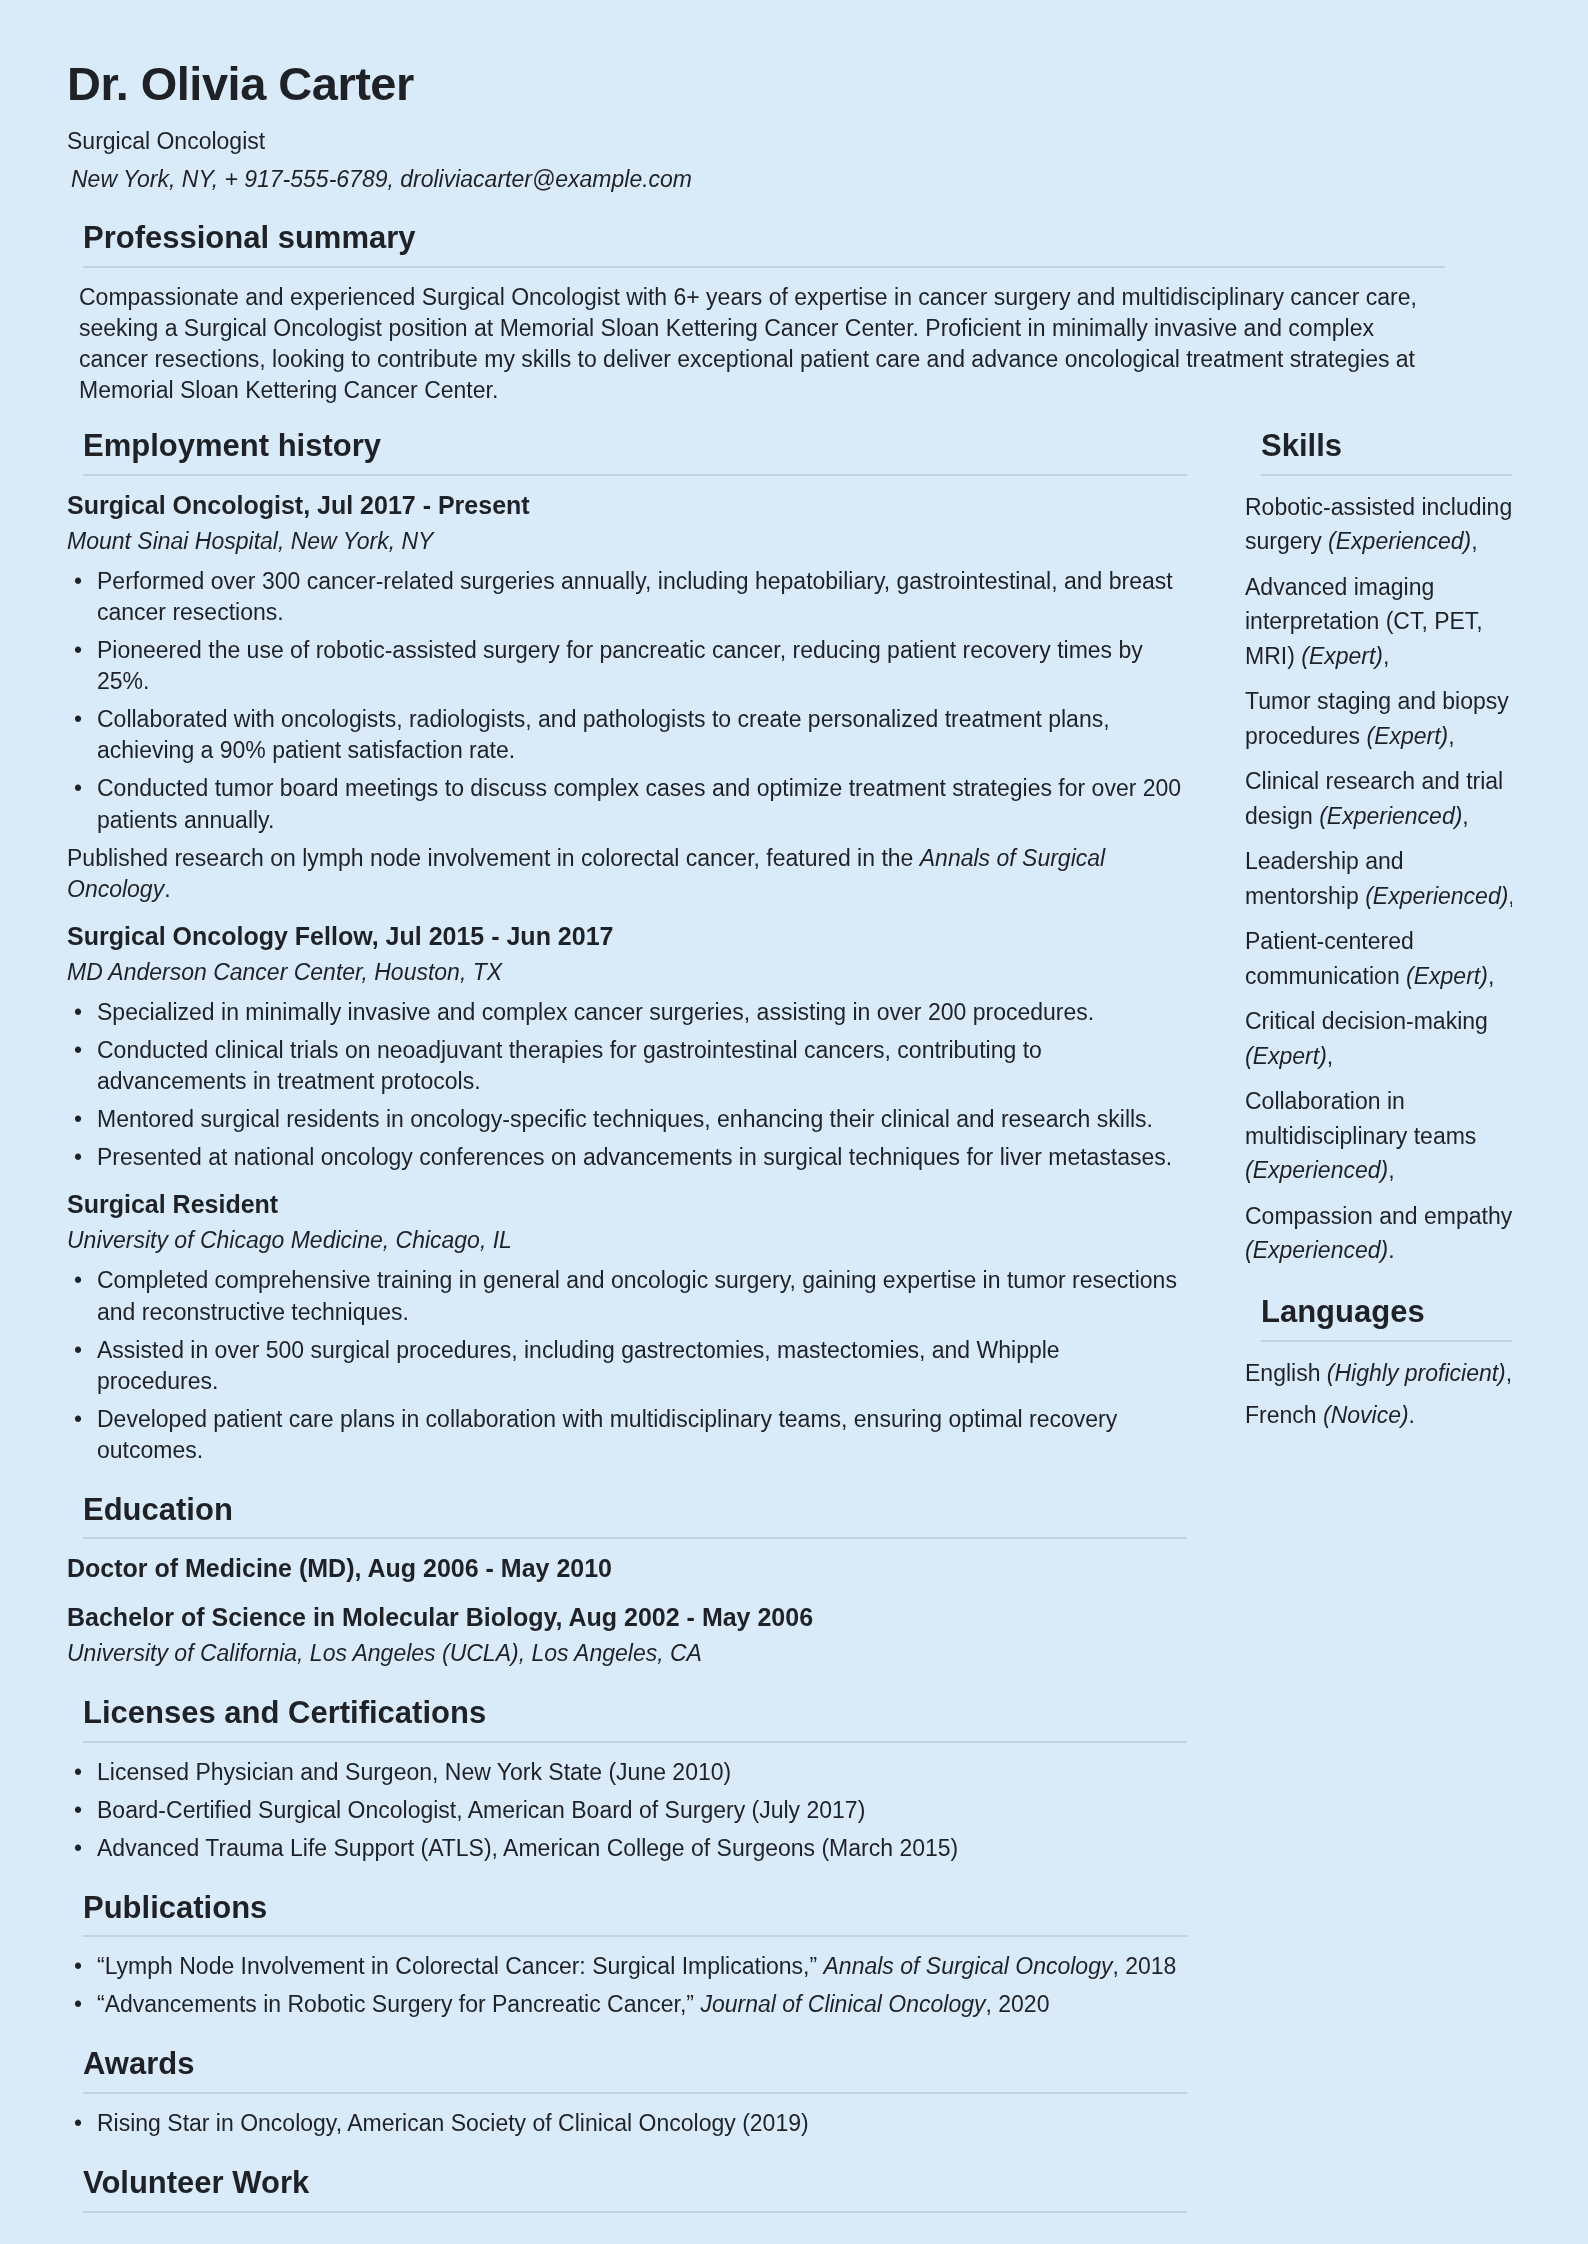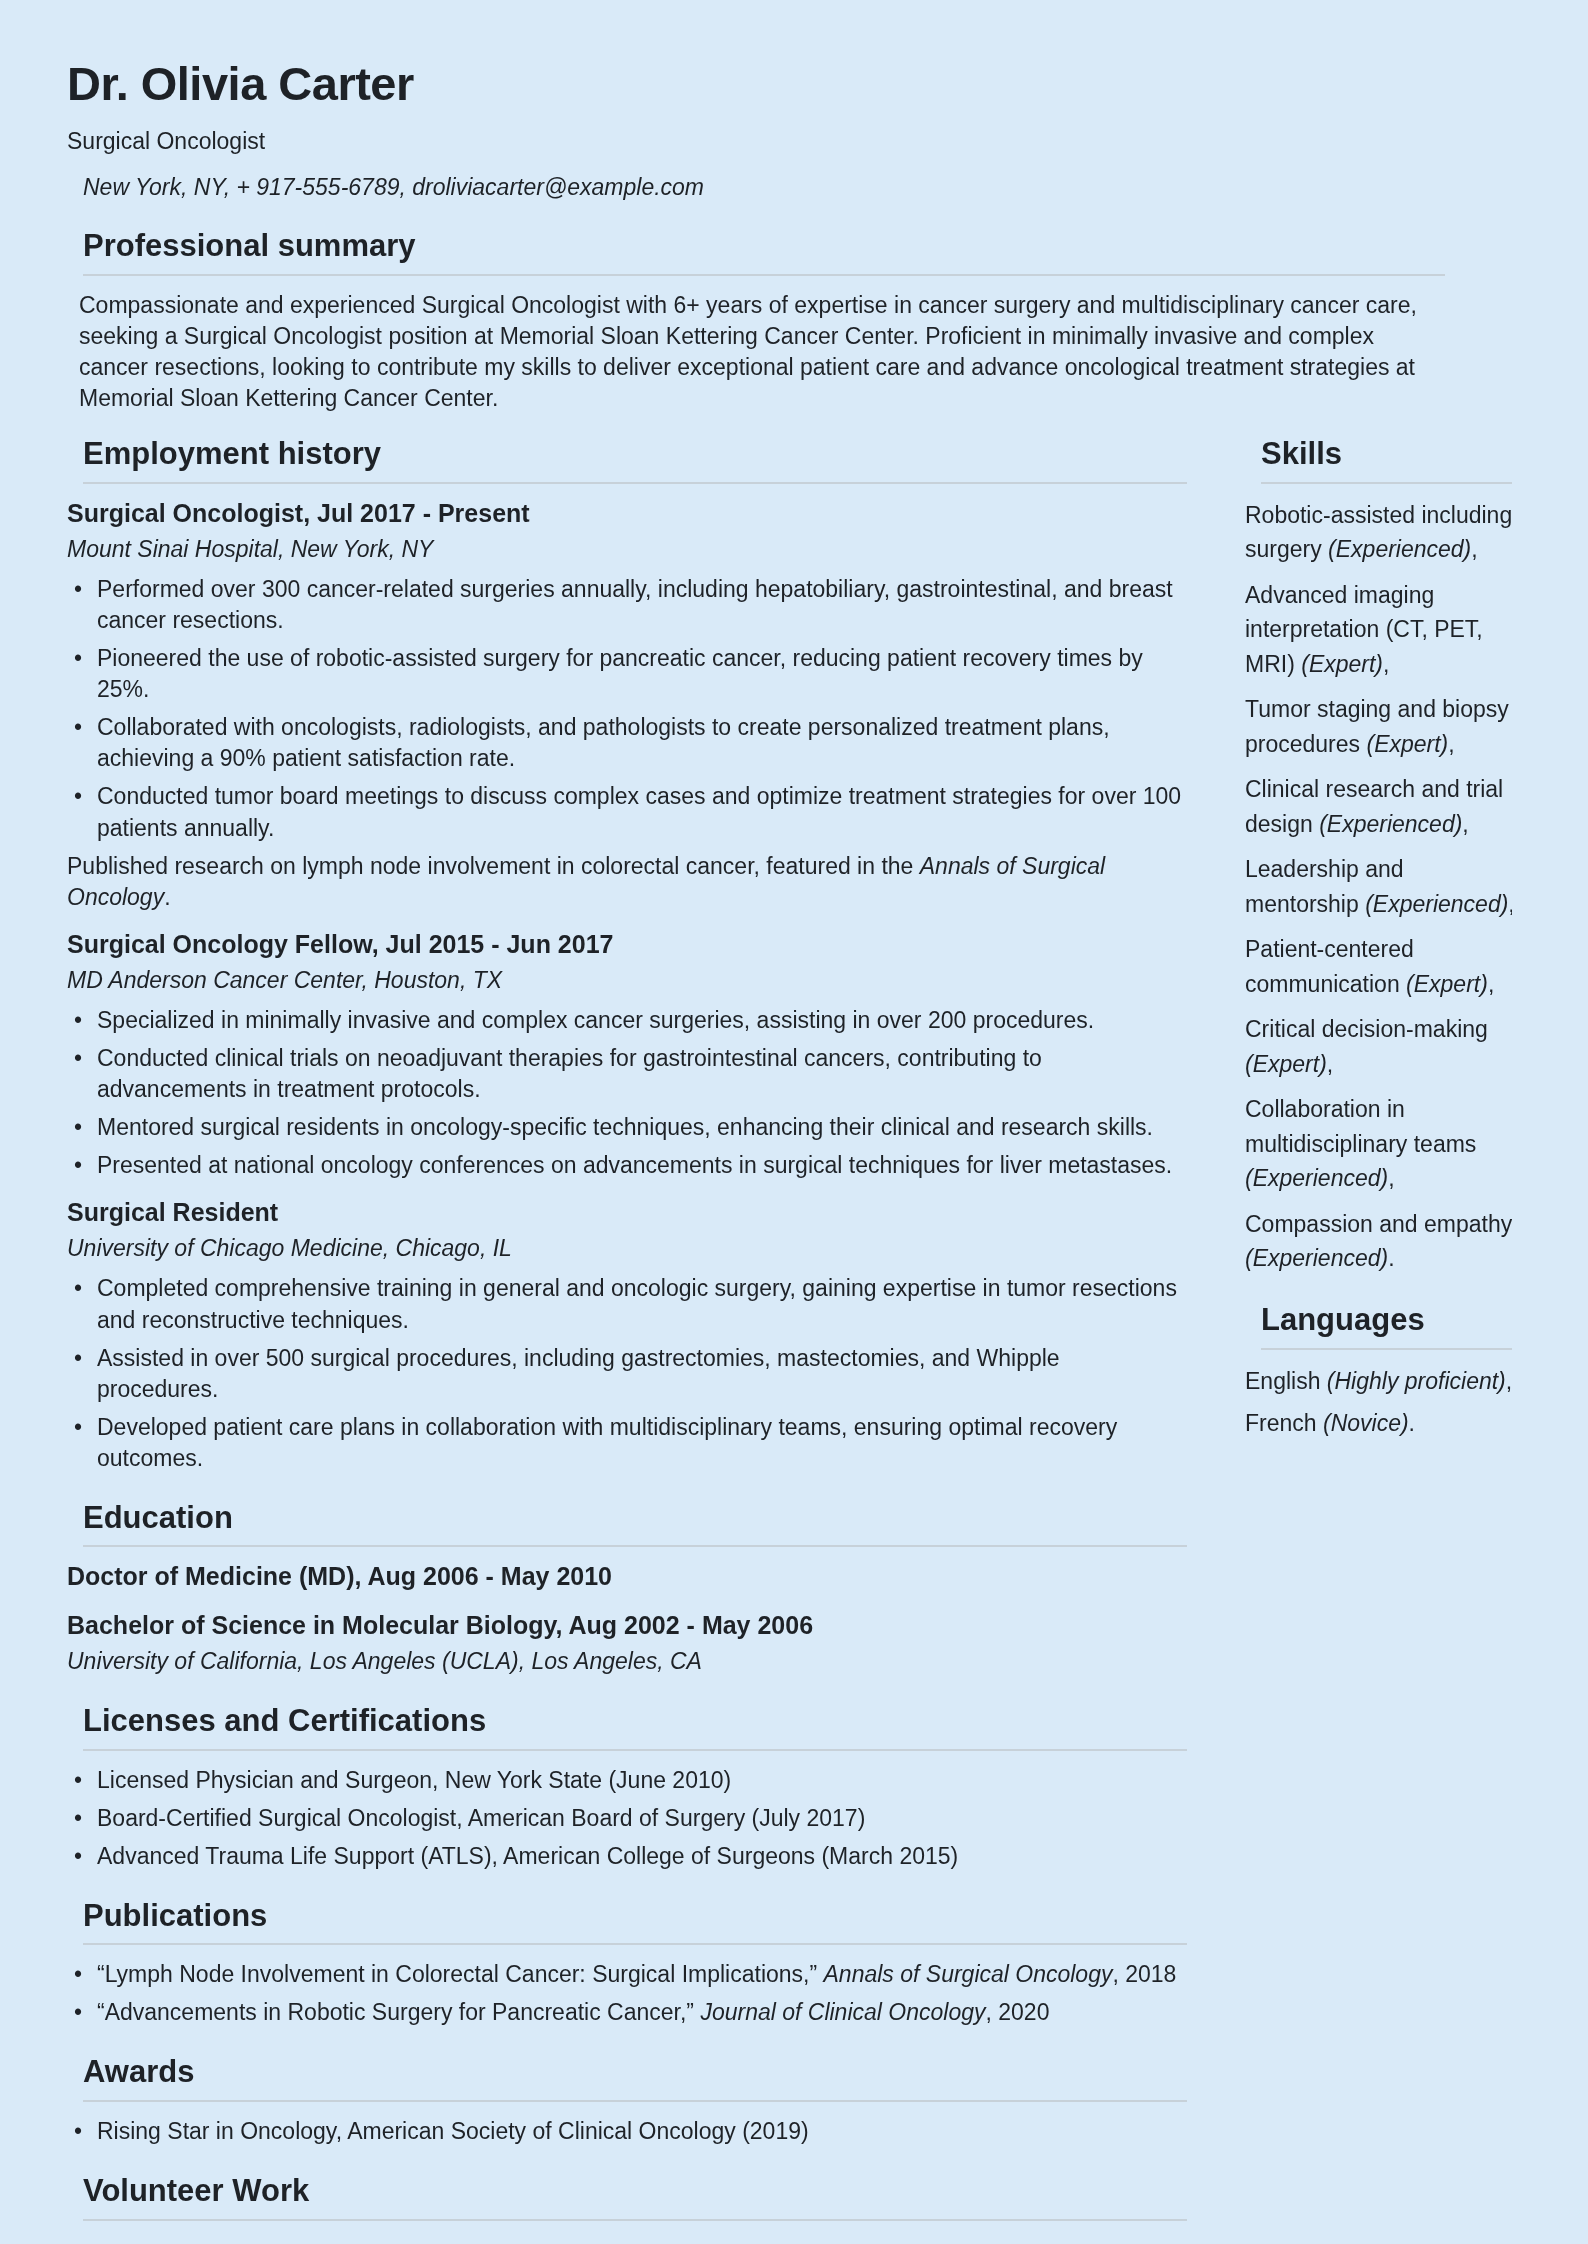--- a/index.html
+++ b/index.html
@@ -26,21 +26,21 @@
   }
   .subtitle {
     font-size: 23px;
     line-height: 1.3;
     margin: 0 0 8px 0;
   }
   .contact {
     font-size: 23px;
     font-style: italic;
     line-height: 1.3;
-    margin: 16px;
+    margin: 4px;
   }
   
   .section { margin-top: 26px; }
   .section-heading {
     font-size: 31px;
     font-weight: bold;
     line-height: 1.15;
     margin: 0 0 14px 16px;
     padding-bottom: 10px;
     border-bottom: 2px solid #c7d1d9;
@@ -118,21 +118,21 @@
       <section class="section">
         <h2 class="section-heading">Employment history</h2>
 
         <div class="job">
           <h3 class="job-title">Surgical Oncologist, Jul 2017 - Present</h3>
           <p class="job-company">Mount Sinai Hospital, New York, NY</p>
           <ul class="bullets">
             <li>Performed over 300 cancer-related surgeries annually, including hepatobiliary, gastrointestinal, and breast cancer resections.</li>
             <li>Pioneered the use of robotic-assisted surgery for pancreatic cancer, reducing patient recovery times by 25%.</li>
             <li>Collaborated with oncologists, radiologists, and pathologists to create personalized treatment plans, achieving a 90% patient satisfaction rate.</li>
-            <li>Conducted tumor board meetings to discuss complex cases and optimize treatment strategies for over 100 patients annually.</li>
+            <li>Conducted tumor board meetings to discuss complex cases and optimize treatment strategies for over 200 patients annually.</li>
           </ul>
           <p class="body-text note"><span>Published research on lymph node involvement in colorectal cancer, featured in the</span> <span class="it">Annals of Surgical Oncology</span><span>.</span></p>
         </div>
 
         <div class="job">
           <h3 class="job-title">Surgical Oncology Fellow, Jul 2015 - Jun 2017</h3>
           <p class="job-company">MD Anderson Cancer Center, Houston, TX</p>
           <ul class="bullets">
             <li>Specialized in minimally invasive and complex cancer surgeries, assisting in over 200 procedures.</li>
             <li>Conducted clinical trials on neoadjuvant therapies for gastrointestinal cancers, contributing to advancements in treatment protocols.</li>

